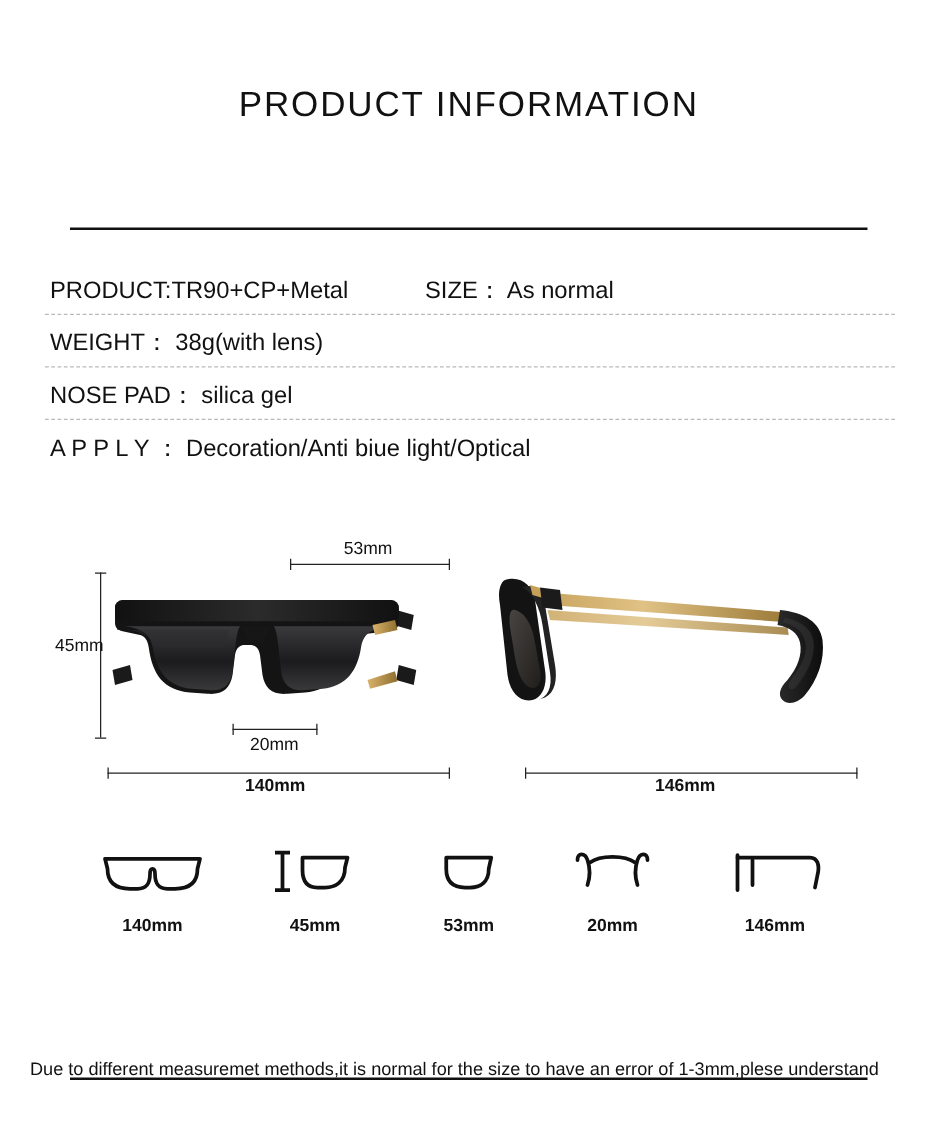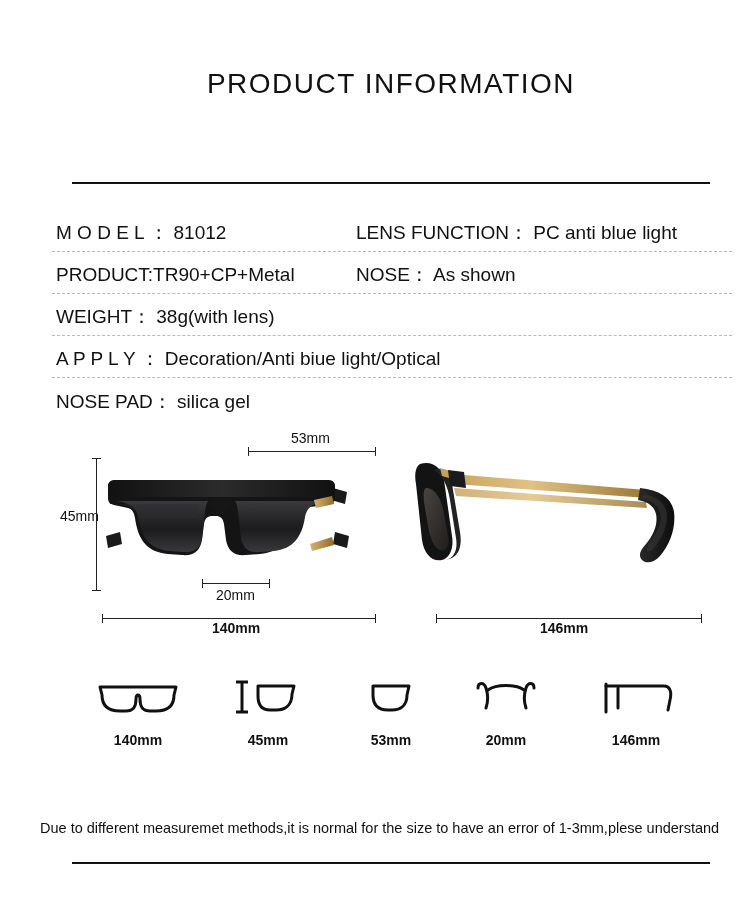--- a/index.html
+++ b/index.html
@@ -12,21 +12,20 @@
     height: 903px;
     position: relative;
     font-family: "Liberation Sans", sans-serif;
     color: #1a1a1a;
     overflow: hidden;
   }
   .page {
     position: relative;
     width: 618px;
     height: 903px;
-    margin-left: 16px;
   }
   .title {
     position: absolute;
     top: 68px;
     left: 0;
     width: 750px;
     text-align: center;
     font-size: 28px;
     letter-spacing: 1.5px;
     color: #111;
@@ -135,21 +134,21 @@
   }
   .icon-item .icon-cap {
     font-size: 14px;
     font-weight: bold;
     color: #111;
     margin-top: 8px;
   }
   .note {
     position: absolute;
     left: 24px;
-    top: 820px;
+    top: 848px;
     width: 710px;
     font-size: 14.5px;
     color: #111;
     white-space: nowrap;
   }
   .rule-bottom {
     position: absolute;
     left: 56px;
     top: 862px;
     width: 638px;
@@ -161,40 +160,36 @@
 <body>
 
 <div class="page">
 
   <div class="title">PRODUCT INFORMATION</div>
 
   <div class="rule-top"></div>
 
   <div class="spec-table">
 
-    <div class="spec-row">
-      <div class="spec-cell left">M O D E L ：  81012</div>
-      <div class="spec-cell right">LENS FUNCTION：  PC anti blue light</div>
-    </div>
 
     <div class="spec-row">
       <div class="spec-cell left">PRODUCT:TR90+CP+Metal</div>
-      <div class="spec-cell right">NOSE：  As shown</div>
+      <div class="spec-cell right">SIZE：  As normal</div>
     </div>
 
     <div class="spec-row">
       <div class="spec-cell right">WEIGHT：  38g(with lens)</div>
     </div>
 
     <div class="spec-row">
+      <div class="spec-cell full">NOSE PAD：  silica gel</div>
+    </div>
+
+    <div class="spec-row">
       <div class="spec-cell full">A P P L Y ：    Decoration/Anti biue light/Optical</div>
-    </div>
-
-    <div class="spec-row">
-      <div class="spec-cell full">NOSE PAD：  silica gel</div>
     </div>
 
   </div>
 
   <div class="figure-area">
 
     <div class="dim-label" style="left:275px; top:6px;">53mm</div>
     <div class="hline" style="left:232px; top:27px; width:128px;"></div>
     <div class="tick tick-v" style="left:232px; top:23px;"></div>
     <div class="tick tick-v" style="left:359px; top:23px;"></div>

